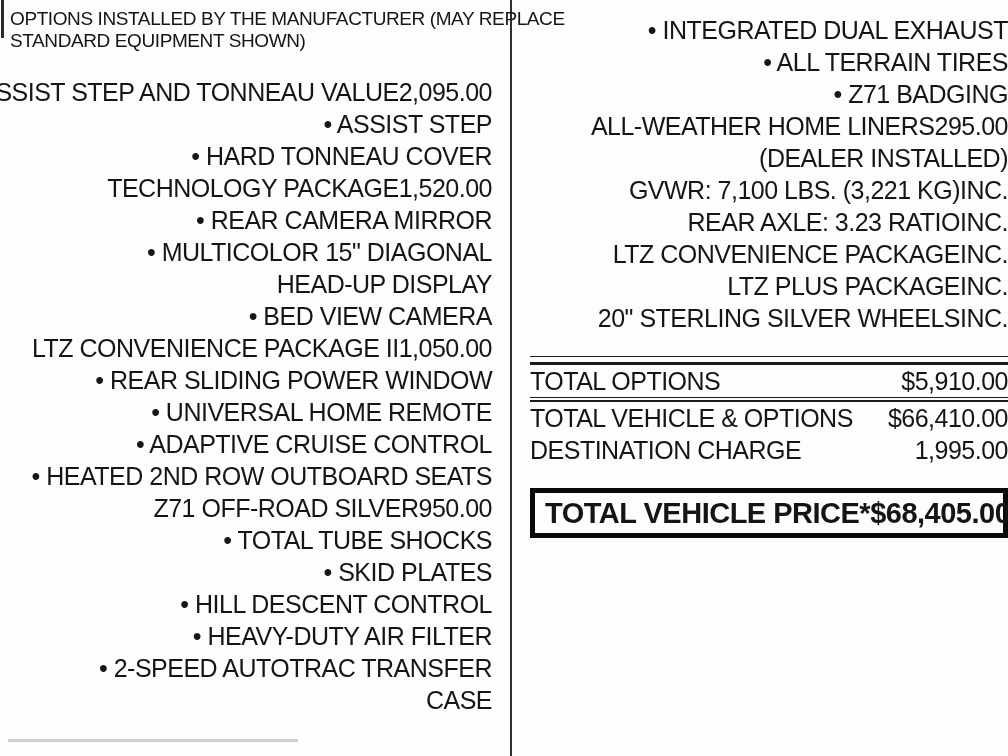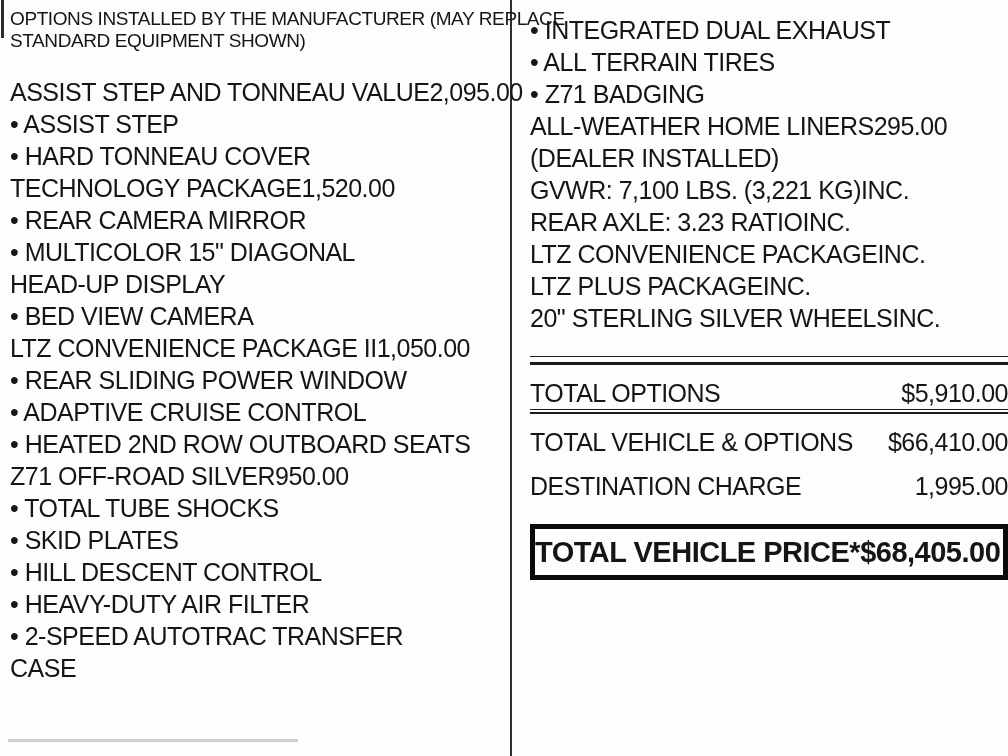--- a/index.html
+++ b/index.html
@@ -20,43 +20,43 @@
   .col-left  { position:absolute; left:10px;  top:8px;  width:482px; }
   .col-right { position:absolute; left:516px; top:14px; width:492px; }
   .col-right .inner { padding-left:14px; }
 
   .header-line {
     font-size:19px; line-height:22px; letter-spacing:-0.4px;
     white-space:nowrap; font-weight:400;
   }
   .olist { margin-top:24px; }
   .orow {
-    display:flex; justify-content:flex-start; align-items:baseline;
+    display:flex; justify-content:flex-end; align-items:baseline;
     height:32px; line-height:32px;
     font-size:25px; letter-spacing:-0.5px; white-space:nowrap;
   }
   .oprice { text-align:right; }
 
   .totals { margin-top:22px; }
   .hr { background:#1b1b1b; }
   .hr.thin  { height:1px; }
   .hr.thick { height:2.5px; }
   .hr.gap5  { margin-bottom:5px; }
   .hr.gap2  { margin-bottom:2px; }
   .trow {
     display:flex; justify-content:space-between; align-items:baseline;
     height:32px; line-height:32px;
-    font-size:25px; letter-spacing:-0.5px; white-space:nowrap;margin-top:12px;
+    font-size:25px; letter-spacing:-0.5px; white-space:nowrap;
   }
   .grand-box {
     margin-top:22px;
     border:5px solid #0a0a0a;
-    height:56px;
+    height:50px;
     display:flex; justify-content:space-between; align-items:center;
-    padding:0 14px 0 0;
+    padding:0 14px 0 10px;
     font-weight:bold; font-size:29px; letter-spacing:-0.5px; white-space:nowrap;
   }
 </style>
 </head>
 <body>
 
 <div class="page">
 
   <div class="edge-artifact"></div>
   <div class="divider"></div>
@@ -95,20 +95,23 @@
           <span class="otext">• BED VIEW CAMERA</span>
         </div>
         <div class="orow">
           <span class="otext">LTZ CONVENIENCE PACKAGE II</span>
           <span class="oprice">1,050.00</span>
         </div>
         <div class="orow">
           <span class="otext">• REAR SLIDING POWER WINDOW</span>
         </div>
         <div class="orow">
+          <span class="otext">• UNIVERSAL HOME REMOTE</span>
+        </div>
+        <div class="orow">
           <span class="otext">• ADAPTIVE CRUISE CONTROL</span>
         </div>
         <div class="orow">
           <span class="otext">• HEATED 2ND ROW OUTBOARD SEATS</span>
         </div>
         <div class="orow">
           <span class="otext">Z71 OFF-ROAD SILVER</span>
           <span class="oprice">950.00</span>
         </div>
         <div class="orow">

